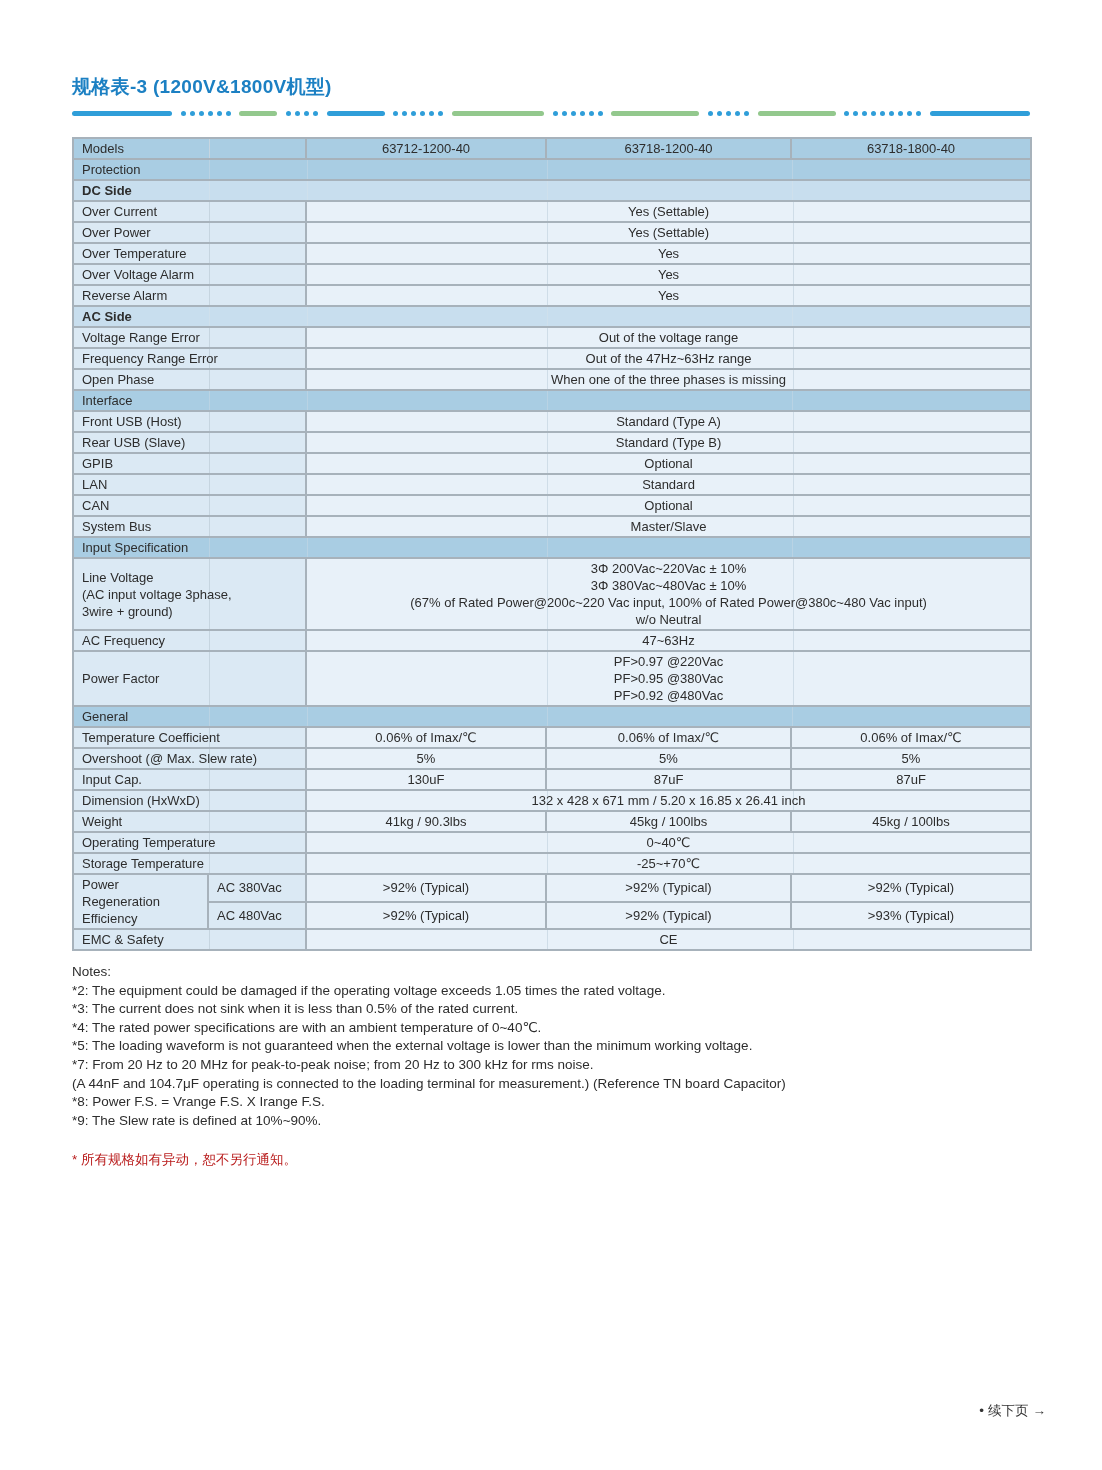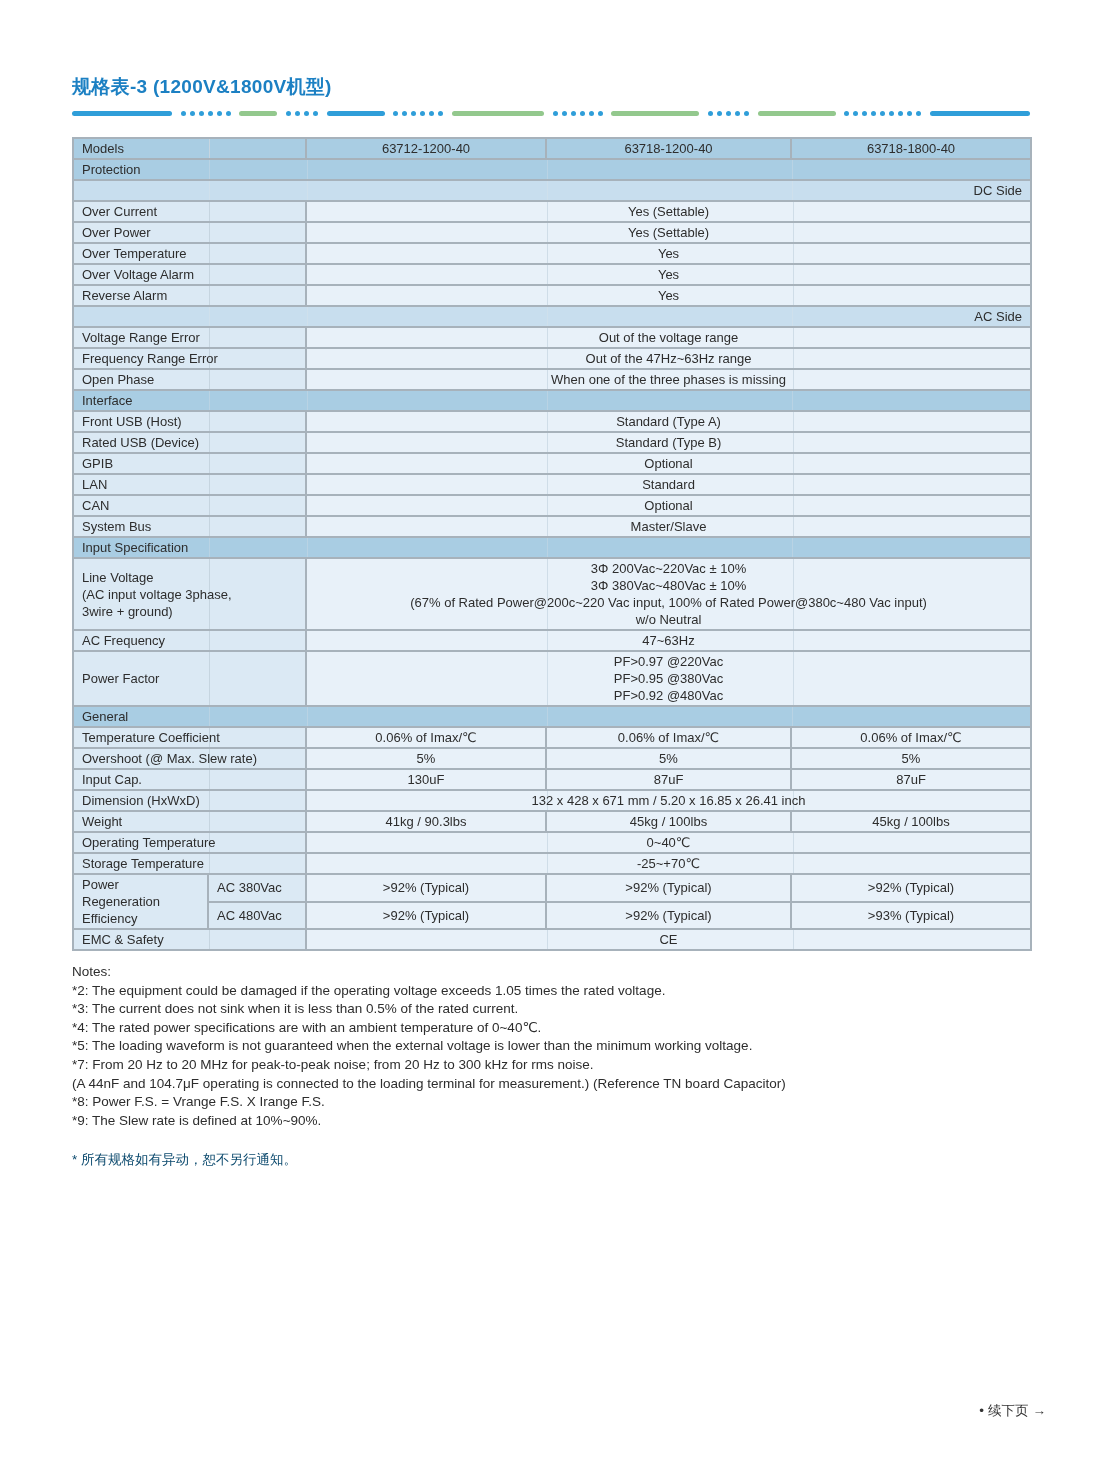--- a/index.html
+++ b/index.html
@@ -47,21 +47,21 @@
   table.spec td {
     border: 2px solid #a7b2bb;
     font-size: 13px;
     line-height: 17px;
     padding: 1px 8px;
     height: 21px;
     vertical-align: middle;
     overflow: hidden;
   }
   td.section  { background: #a9cde3; text-align: left; }
-  td.sub      { background: #c8deee; text-align: right; }
+  td.sub      { background: #c8deee; text-align: left; font-weight: bold; }
   td.lbl      { background: #dbe9f4; text-align: left; }
   td.val      { background: #e8f1f9; text-align: center; }
   td.hdr      { background: #a9cde3; text-align: center; }
   td.hdrlbl   { background: #a9cde3; text-align: left; }
   
   td.flbl {
     background-image: linear-gradient(#c6d5e0,#c6d5e0);
     background-repeat: no-repeat;
     background-position: 135px 0;
     background-size: 1px 100%;
@@ -91,21 +91,21 @@
 
   .notes {
     margin-top: 12px;
     font-size: 13.5px;
     line-height: 18.6px;
     color: #2d2d2d;
   }
   .disclaimer {
     margin-top: 21px;
     font-size: 13.5px;
-    color: #0c4a6e;
+    color: #b91c1c;
   }
   .continuation {
     position: absolute;
     top: 1402px;
     right: 56px;
     font-size: 13.5px;
     color: #333333;
     white-space: nowrap;
   }
   .continuation .arrow { margin-left: 4px; }
@@ -234,21 +234,21 @@
             <td class="val fspan" colspan="3">When one of the three phases is missing</td>
           </tr>
           <tr>
             <td class="section fsec" colspan="5">Interface</td>
           </tr>
           <tr>
             <td class="lbl flbl" colspan="2">Front USB (Host)</td>
             <td class="val fspan" colspan="3">Standard (Type A)</td>
           </tr>
           <tr>
-            <td class="lbl flbl" colspan="2">Rated USB (Device)</td>
+            <td class="lbl flbl" colspan="2">Rear USB (Slave)</td>
             <td class="val fspan" colspan="3">Standard (Type B)</td>
           </tr>
           <tr>
             <td class="lbl flbl" colspan="2">GPIB</td>
             <td class="val fspan" colspan="3">Optional</td>
           </tr>
           <tr>
             <td class="lbl flbl" colspan="2">LAN</td>
             <td class="val fspan" colspan="3">Standard</td>
           </tr>

